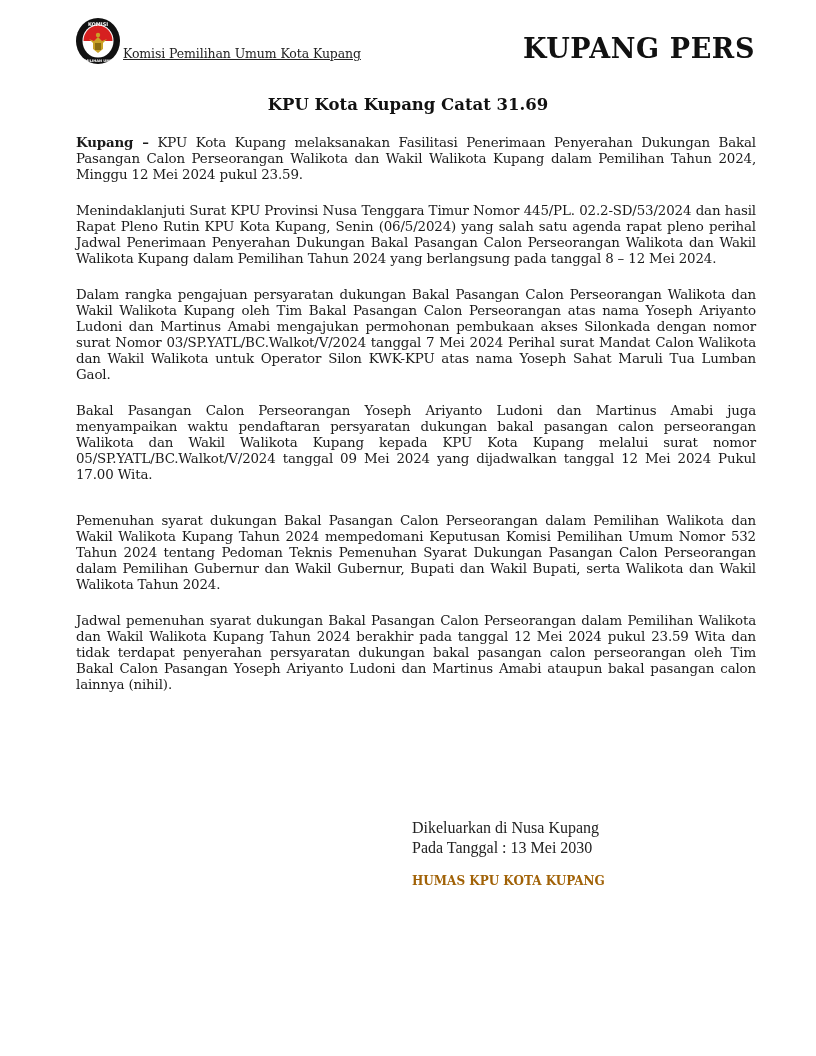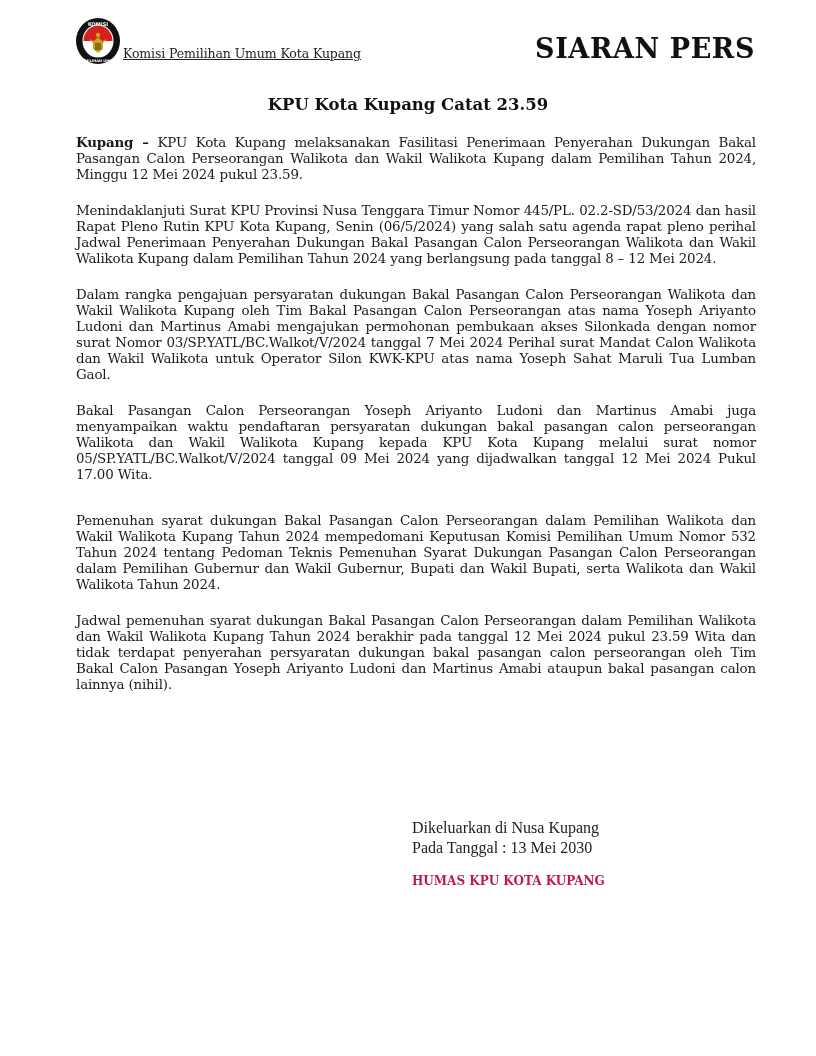--- a/index.html
+++ b/index.html
@@ -36,44 +36,44 @@
     .p4 { margin-bottom: 30px !important; }
     .p5 { margin-bottom: 20px !important; }
     .lead { font-weight: bold; }
 
     .signoff {
       position: absolute; left: 412px; top: 818px;
       font-family: "Liberation Serif", serif; font-size: 16px; line-height: 20px; color: #222;
     }
     .humas {
       position: absolute; left: 412px; top: 874px;
-      font-family: "DejaVu Serif", serif; font-weight: bold; font-size: 12px; color: #be185d;
+      font-family: "DejaVu Serif", serif; font-weight: bold; font-size: 12px; color: #a16207;
     }
   </style>
 </head>
 <body>
 
 <div class="page">
 
   <div class="header">
     <svg class="logo" viewBox="0 0 46 48">
       <ellipse cx="23" cy="24" rx="22" ry="23" fill="#111"></ellipse>
       <ellipse cx="23" cy="24" rx="15.5" ry="16.5" fill="#ffffff"></ellipse>
       <path d="M8.5 24 A14.5 15.5 0 0 1 37.5 24 Z" fill="#d62020"></path>
       <path d="M14 22 L18 26 L18 32 L23 36 L28 32 L28 26 L32 22 L27 24 L23 20 L19 24 Z" fill="#c9a227"></path>
       <rect x="20" y="26" width="6" height="7" fill="#8a6d12"></rect>
       <circle cx="23" cy="18" r="2.2" fill="#c9a227"></circle>
       <text x="23" y="9" font-size="5" font-family="DejaVu Sans, sans-serif" font-weight="bold" fill="#fff" text-anchor="middle">KOMISI</text>
       <text x="23" y="45" font-size="3.6" font-family="DejaVu Sans, sans-serif" font-weight="bold" fill="#fff" text-anchor="middle">PEMILIHAN UMUM</text>
     </svg>
     <span class="org-name">Komisi Pemilihan Umum Kota Kupang</span>
-    <span class="siaran">SIARAN PERS</span>
+    <span class="siaran">KUPANG PERS</span>
   </div>
 
-  <div class="title">KPU Kota Kupang Catat 23.59</div>
+  <div class="title">KPU Kota Kupang Catat 31.69</div>
 
   <div class="body-text">
     <p class="p1"><span class="lead">Kupang –</span><span> KPU Kota Kupang melaksanakan Fasilitasi Penerimaan Penyerahan Dukungan Bakal Pasangan Calon Perseorangan Walikota dan Wakil Walikota Kupang dalam Pemilihan Tahun 2024, Minggu 12 Mei 2024 pukul 23.59.</span></p>
     <p class="p2">Menindaklanjuti Surat KPU Provinsi Nusa Tenggara Timur Nomor 445/PL. 02.2-SD/53/2024 dan hasil Rapat Pleno Rutin KPU Kota Kupang, Senin (06/5/2024) yang salah satu agenda rapat pleno perihal Jadwal Penerimaan Penyerahan Dukungan Bakal Pasangan Calon Perseorangan Walikota dan Wakil Walikota Kupang dalam Pemilihan Tahun 2024 yang berlangsung pada tanggal 8 – 12 Mei 2024.</p>
     <p class="p3">Dalam rangka pengajuan persyaratan dukungan Bakal Pasangan Calon Perseorangan Walikota dan Wakil Walikota Kupang oleh Tim Bakal Pasangan Calon Perseorangan atas nama Yoseph Ariyanto Ludoni dan Martinus Amabi mengajukan permohonan pembukaan akses Silonkada dengan nomor surat Nomor 03/SP.YATL/BC.Walkot/V/2024 tanggal 7 Mei 2024 Perihal surat Mandat Calon Walikota dan Wakil Walikota untuk Operator Silon KWK-KPU atas nama Yoseph Sahat Maruli Tua Lumban Gaol.</p>
     <p class="p4">Bakal Pasangan Calon Perseorangan Yoseph Ariyanto Ludoni dan Martinus Amabi juga menyampaikan waktu pendaftaran persyaratan dukungan bakal pasangan calon perseorangan Walikota dan Wakil Walikota Kupang kepada KPU Kota Kupang melalui surat nomor 05/SP.YATL/BC.Walkot/V/2024 tanggal 09 Mei 2024 yang dijadwalkan tanggal 12 Mei 2024 Pukul 17.00 Wita.</p>
     <p class="p5">Pemenuhan syarat dukungan Bakal Pasangan Calon Perseorangan dalam Pemilihan Walikota dan Wakil Walikota Kupang Tahun 2024 mempedomani Keputusan Komisi Pemilihan Umum Nomor 532 Tahun 2024 tentang Pedoman Teknis Pemenuhan Syarat Dukungan Pasangan Calon Perseorangan dalam Pemilihan Gubernur dan Wakil Gubernur, Bupati dan Wakil Bupati, serta Walikota dan Wakil Walikota Tahun 2024.</p>
     <p class="p6">Jadwal pemenuhan syarat dukungan Bakal Pasangan Calon Perseorangan dalam Pemilihan Walikota dan Wakil Walikota Kupang Tahun 2024 berakhir pada tanggal 12 Mei 2024 pukul 23.59 Wita dan tidak terdapat penyerahan persyaratan dukungan bakal pasangan calon perseorangan oleh Tim Bakal Calon Pasangan Yoseph Ariyanto Ludoni dan Martinus Amabi ataupun bakal pasangan calon lainnya (nihil).</p>
   </div>
 

